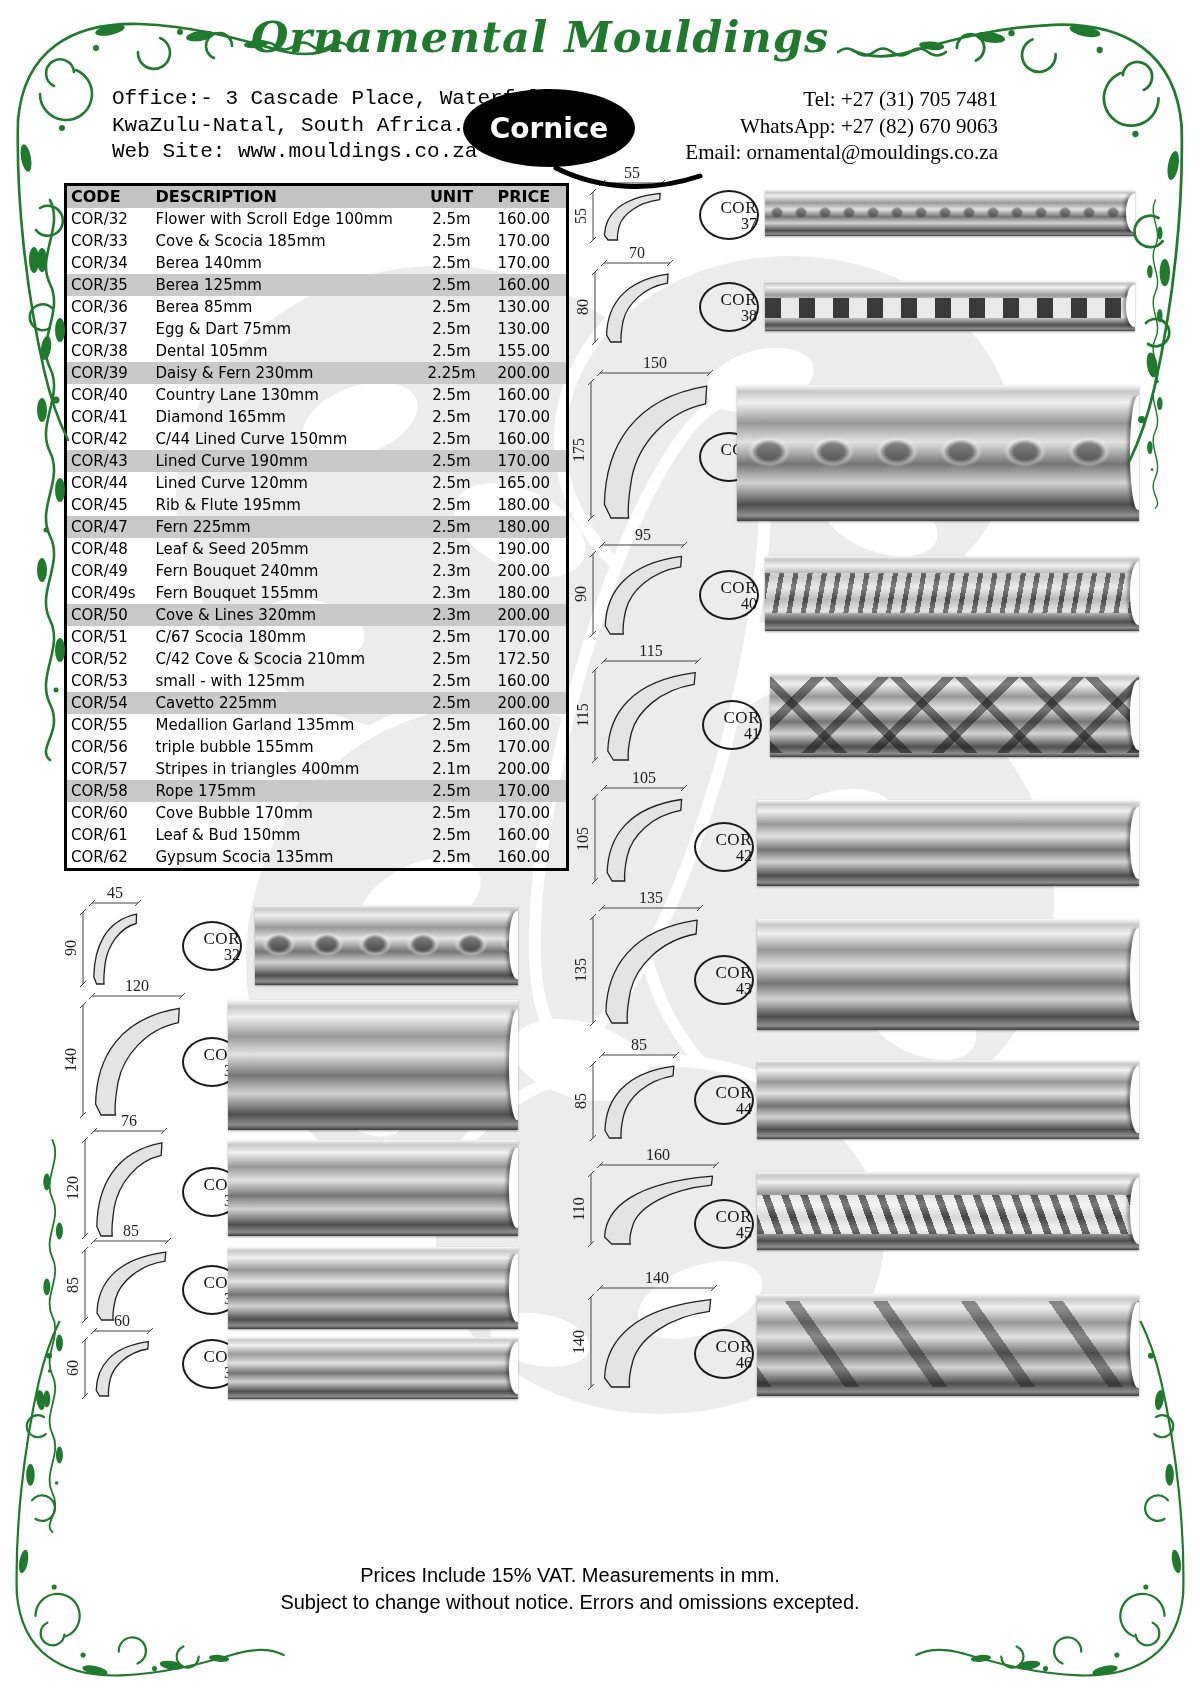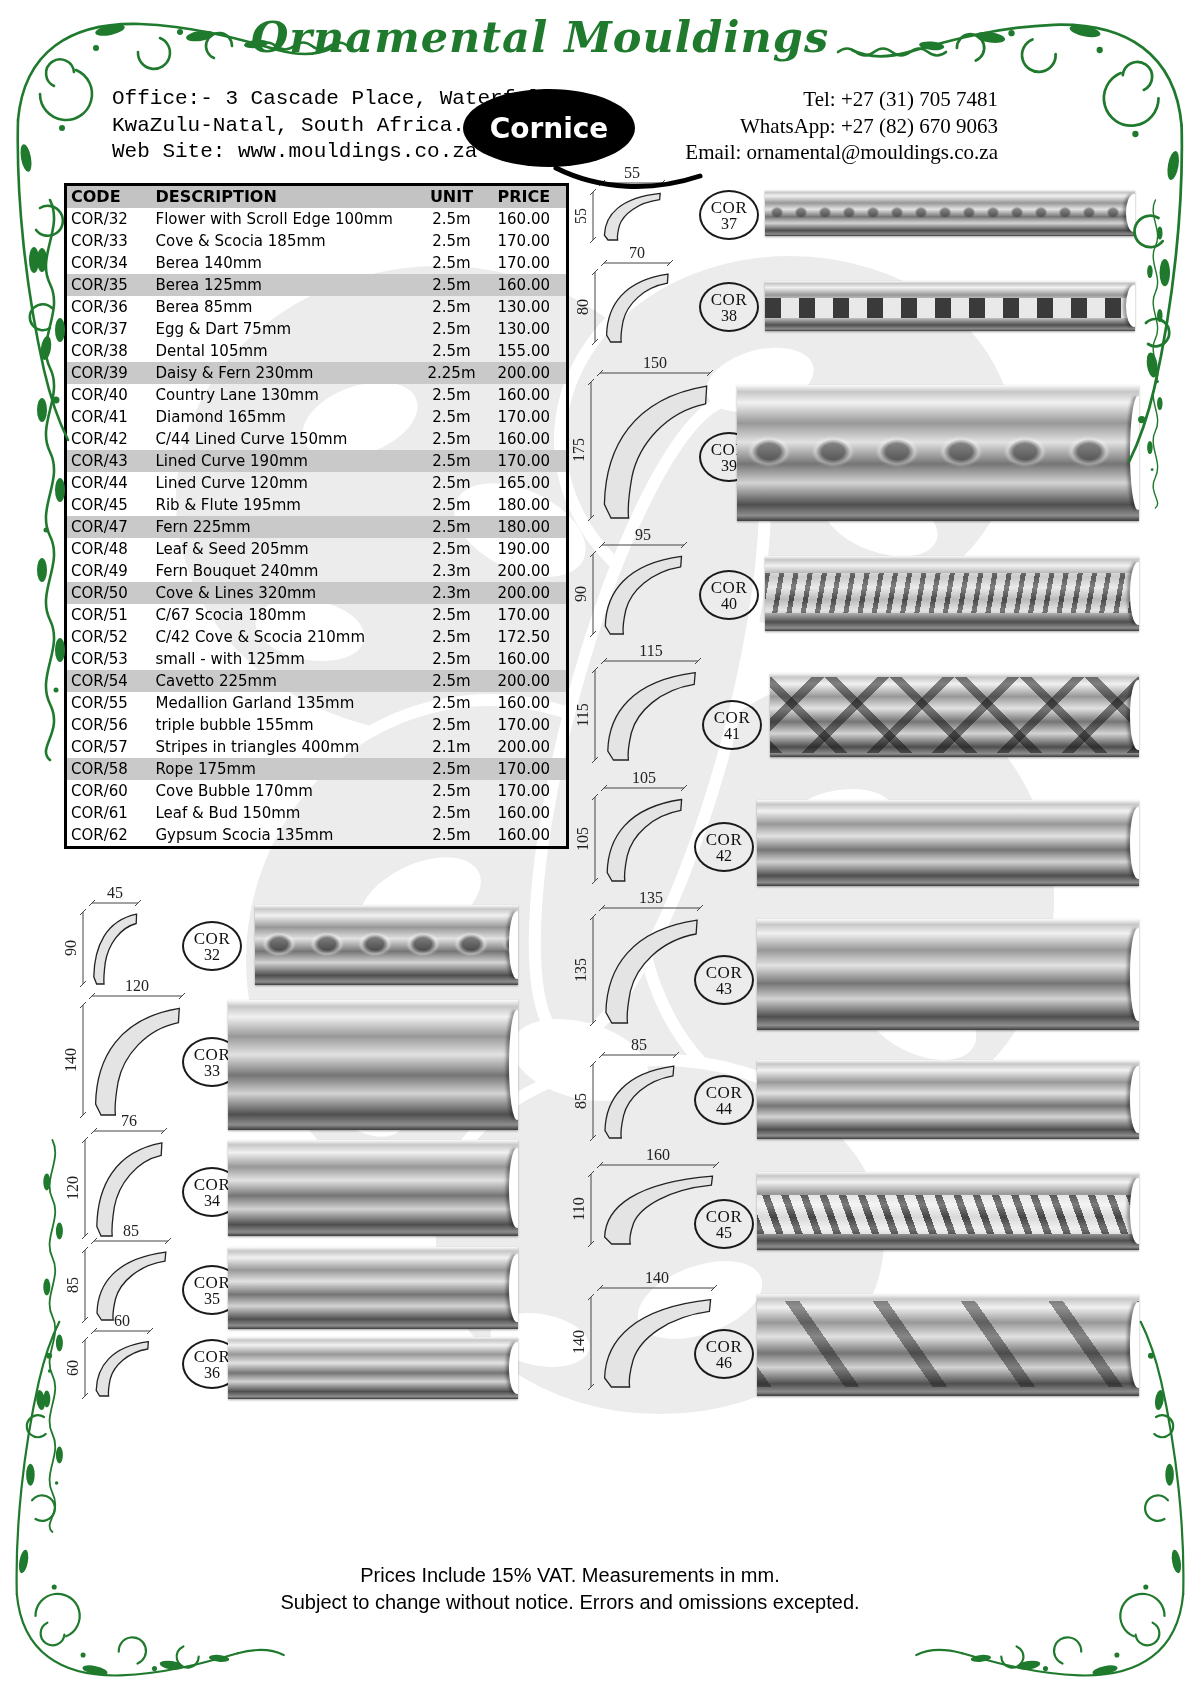--- a/index.html
+++ b/index.html
@@ -38,21 +38,21 @@
   .tablewrap tr.shaded{background:#c9c9c9;}
 
   
   svg.profile{position:absolute;z-index:2;overflow:visible;}
   svg.profile .dim{font-family:"Liberation Serif",serif;font-size:16px;fill:#222;}
   svg.profile .dl{stroke:#444;stroke-width:1;}
   svg.profile .shape{fill:#e4e4e4;stroke:#222;stroke-width:1.3;}
 
   
   .oval{position:absolute;width:56px;height:46px;border:2px solid #1a1a1a;border-radius:50%;z-index:2;
-        display:flex;flex-direction:column;align-items:center;justify-content:center;
+        display:flex;flex-direction:column;align-items:flex-end;justify-content:center;
         font-family:"Liberation Serif",serif;line-height:1;color:#111;background:transparent;}
   .ov1{font-size:17px;letter-spacing:.5px;}
   .ov2{font-size:16px;}
 
   
   .photo{position:absolute;z-index:2;overflow:hidden;
      background:linear-gradient(180deg,#fbfbfb 0%,#c7c7c7 5%,#f1f1f1 13%,#989898 28%,
                 #e2e2e2 42%,#757575 58%,#d3d3d3 72%,#4f4f4f 88%,#8d8d8d 96%,#3c3c3c 100%);
      box-shadow:0 1px 2px rgba(0,0,0,.35);}
   .photo::before{content:"";position:absolute;}
@@ -240,20 +240,26 @@
             <td>COR/48</td>
             <td>Leaf &amp; Seed 205mm</td>
             <td>2.5m</td>
             <td>190.00</td>
           </tr>
           <tr>
             <td>COR/49</td>
             <td>Fern Bouquet 240mm</td>
             <td>2.3m</td>
             <td>200.00</td>
+          </tr>
+          <tr>
+            <td>COR/49s</td>
+            <td>Fern Bouquet 155mm</td>
+            <td>2.3m</td>
+            <td>180.00</td>
           </tr>
           <tr class="shaded">
             <td>COR/50</td>
             <td>Cove &amp; Lines 320mm</td>
             <td>2.3m</td>
             <td>200.00</td>
           </tr>
           <tr>
             <td>COR/51</td>
             <td>C/67 Scocia 180mm</td>

